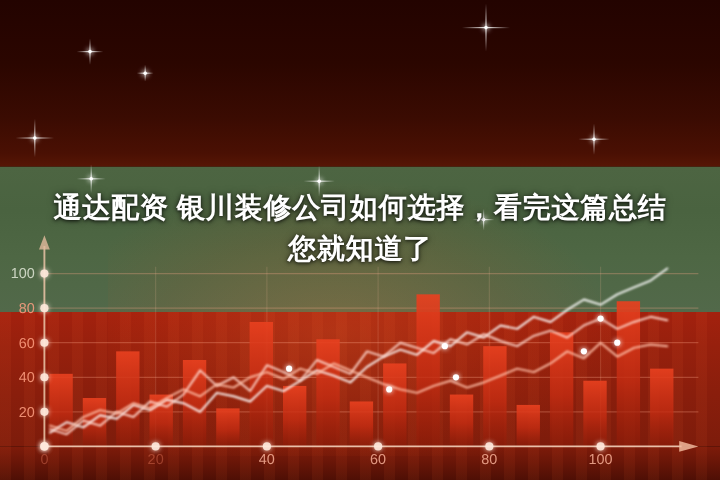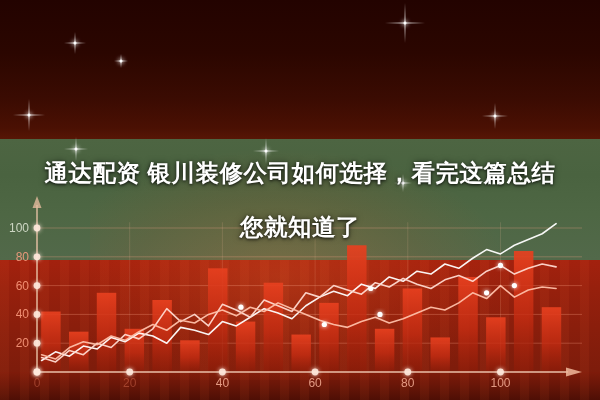--- a/index.html
+++ b/index.html
@@ -64,21 +64,21 @@
     position:absolute; left:0; top:156px; width:600px;
     text-align:center; z-index:40; pointer-events:none;
   }
   .title-line {
     display:block; color:#fff; font-size:24px; font-weight:bold;
     line-height:34px; letter-spacing:0.5px;
     text-shadow:0 1px 3px rgba(0,0,0,0.75), 0 0 6px rgba(0,0,0,0.5);
     white-space:nowrap;
   }
   #title-line-1 { font-size:23.5px; }
-  #title-line-2 { font-size:23.5px;margin-top:20px; }
+  #title-line-2 { font-size:23.5px; }
 </style>
 </head>
 <body>
 
 <div id="stage">
 
   <div class="band" id="band-top"></div>
   <div class="band" id="band-green"></div>
   <div class="band" id="band-mid"></div>
   <div class="band" id="band-bottom"></div>

